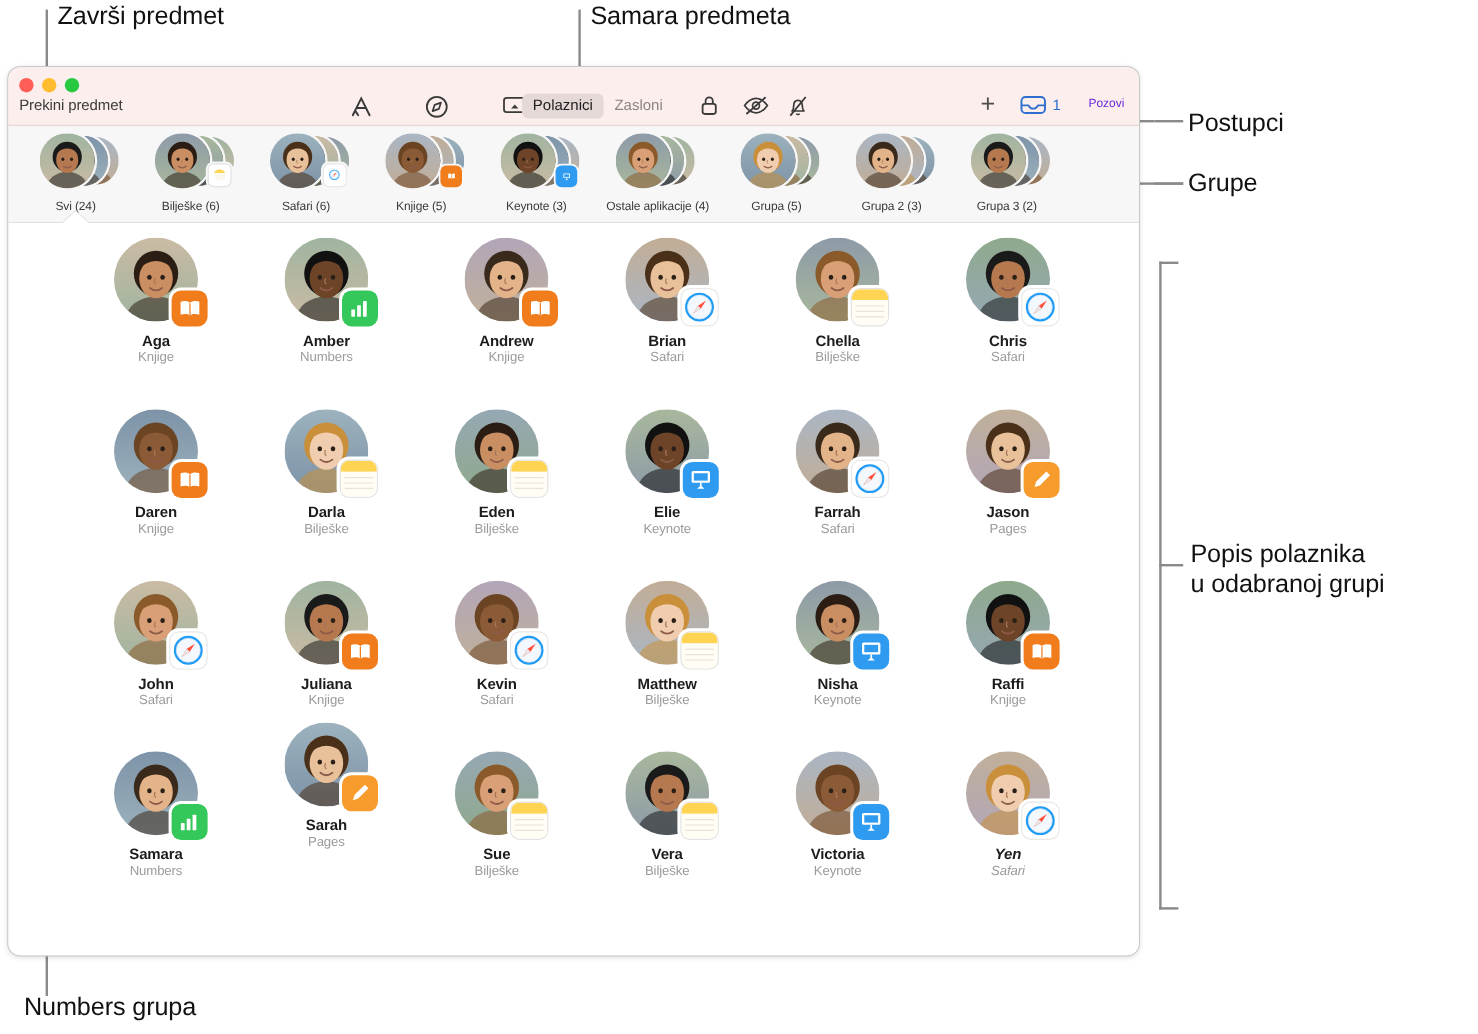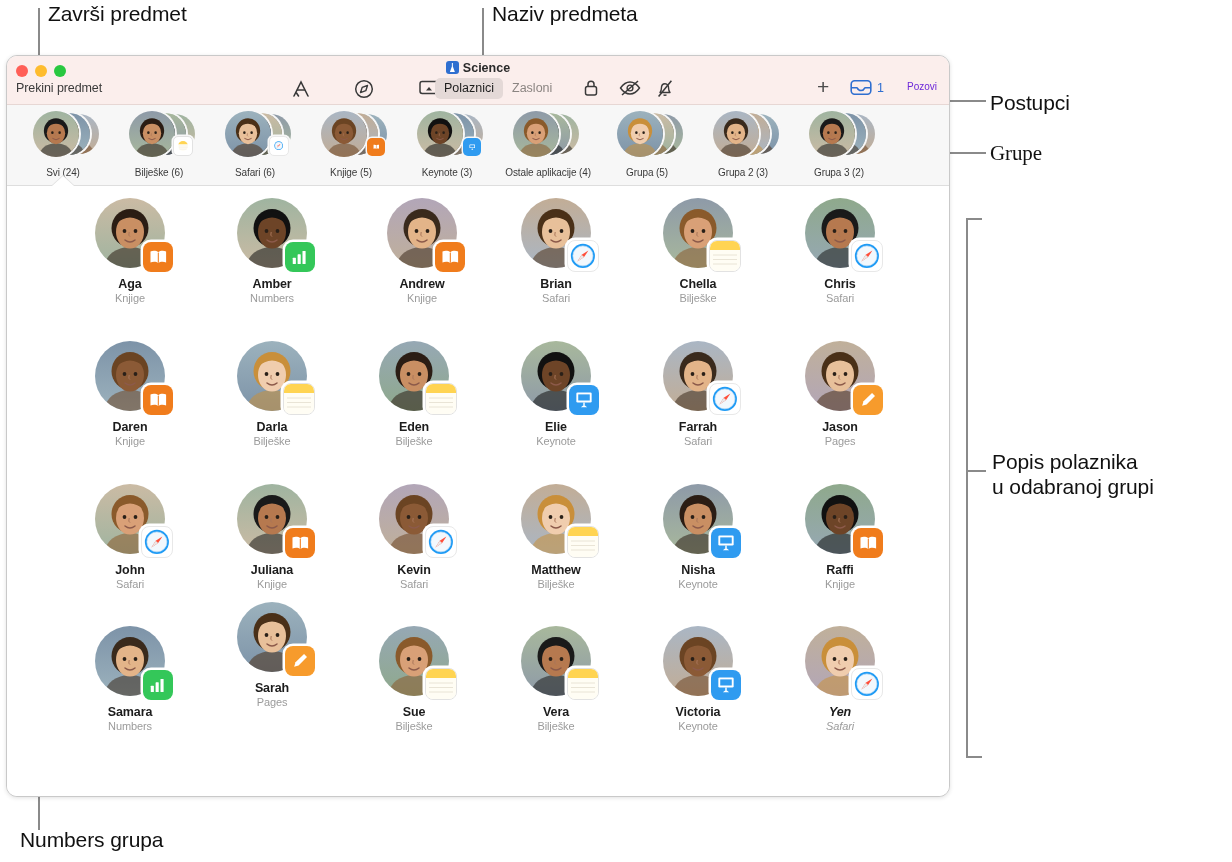--- a/index.html
+++ b/index.html
@@ -185,23 +185,23 @@
   .b-safari{background:#fff;border:1px solid #e8e8e8;}
   .b-keynote{background:#2f9bf0;}
   .b-numbers{background:#34c759;}
   .b-pages{background:#f79b2c;}
   .gbadge.b-notes{border-width:1px;}
 </style>
 </head>
 <body>
 
 <div class="callout" style="left:48px;top:2px;">Završi predmet</div>
-<div class="callout" style="left:492px;top:2px;">Naziv predmeta</div>
+<div class="callout" style="left:492px;top:2px;">Samara predmeta</div>
 <div class="callout" style="left:990px;top:91px;">Postupci</div>
-<div class="callout" style="left:990px;top:141px;font-family:Liberation Serif, serif;">Grupe</div>
+<div class="callout" style="left:990px;top:141px;">Grupe</div>
 <div class="callout" style="left:992px;top:450px;">Popis polaznika
 u odabranoj grupi</div>
 <div class="callout" style="left:20px;top:828px;">Numbers grupa</div>
 
 <div class="leader v" style="left:38px;top:8px;height:60px;"></div>
 <div class="leader v" style="left:482px;top:8px;height:55px;"></div>
 
 <div class="leader h" style="left:962px;top:100px;width:24px;"></div>
 <div class="leader v" style="left:728px;top:100px;height:28px;"></div>
 <div class="leader h" style="left:728px;top:100px;width:234px;"></div>
@@ -222,23 +222,20 @@
 
 <div id="window">
 
   <div id="titlebar">
     <div class="traffic tl-red"></div>
     <div class="traffic tl-yellow"></div>
     <div class="traffic tl-green"></div>
 
     <div id="end-class">Prekini predmet</div>
 
-    <div id="doc-title">
-      <span class="docicon"></span><span>Science</span>
-    </div>
 
     <div class="tb-icon" style="left:282px;">
       <svg width="24" height="22" viewBox="0 0 24 22">
         <g stroke="#3a3a3a" stroke-width="1.6" fill="none" stroke-linecap="round">
           <path d="M5 18 L12 4 L19 18"></path>
             <path d="M8.5 12 H15.5"></path>
           <path d="M9.5 18 L7.5 15"></path>
         </g>
       </svg>
     </div>

